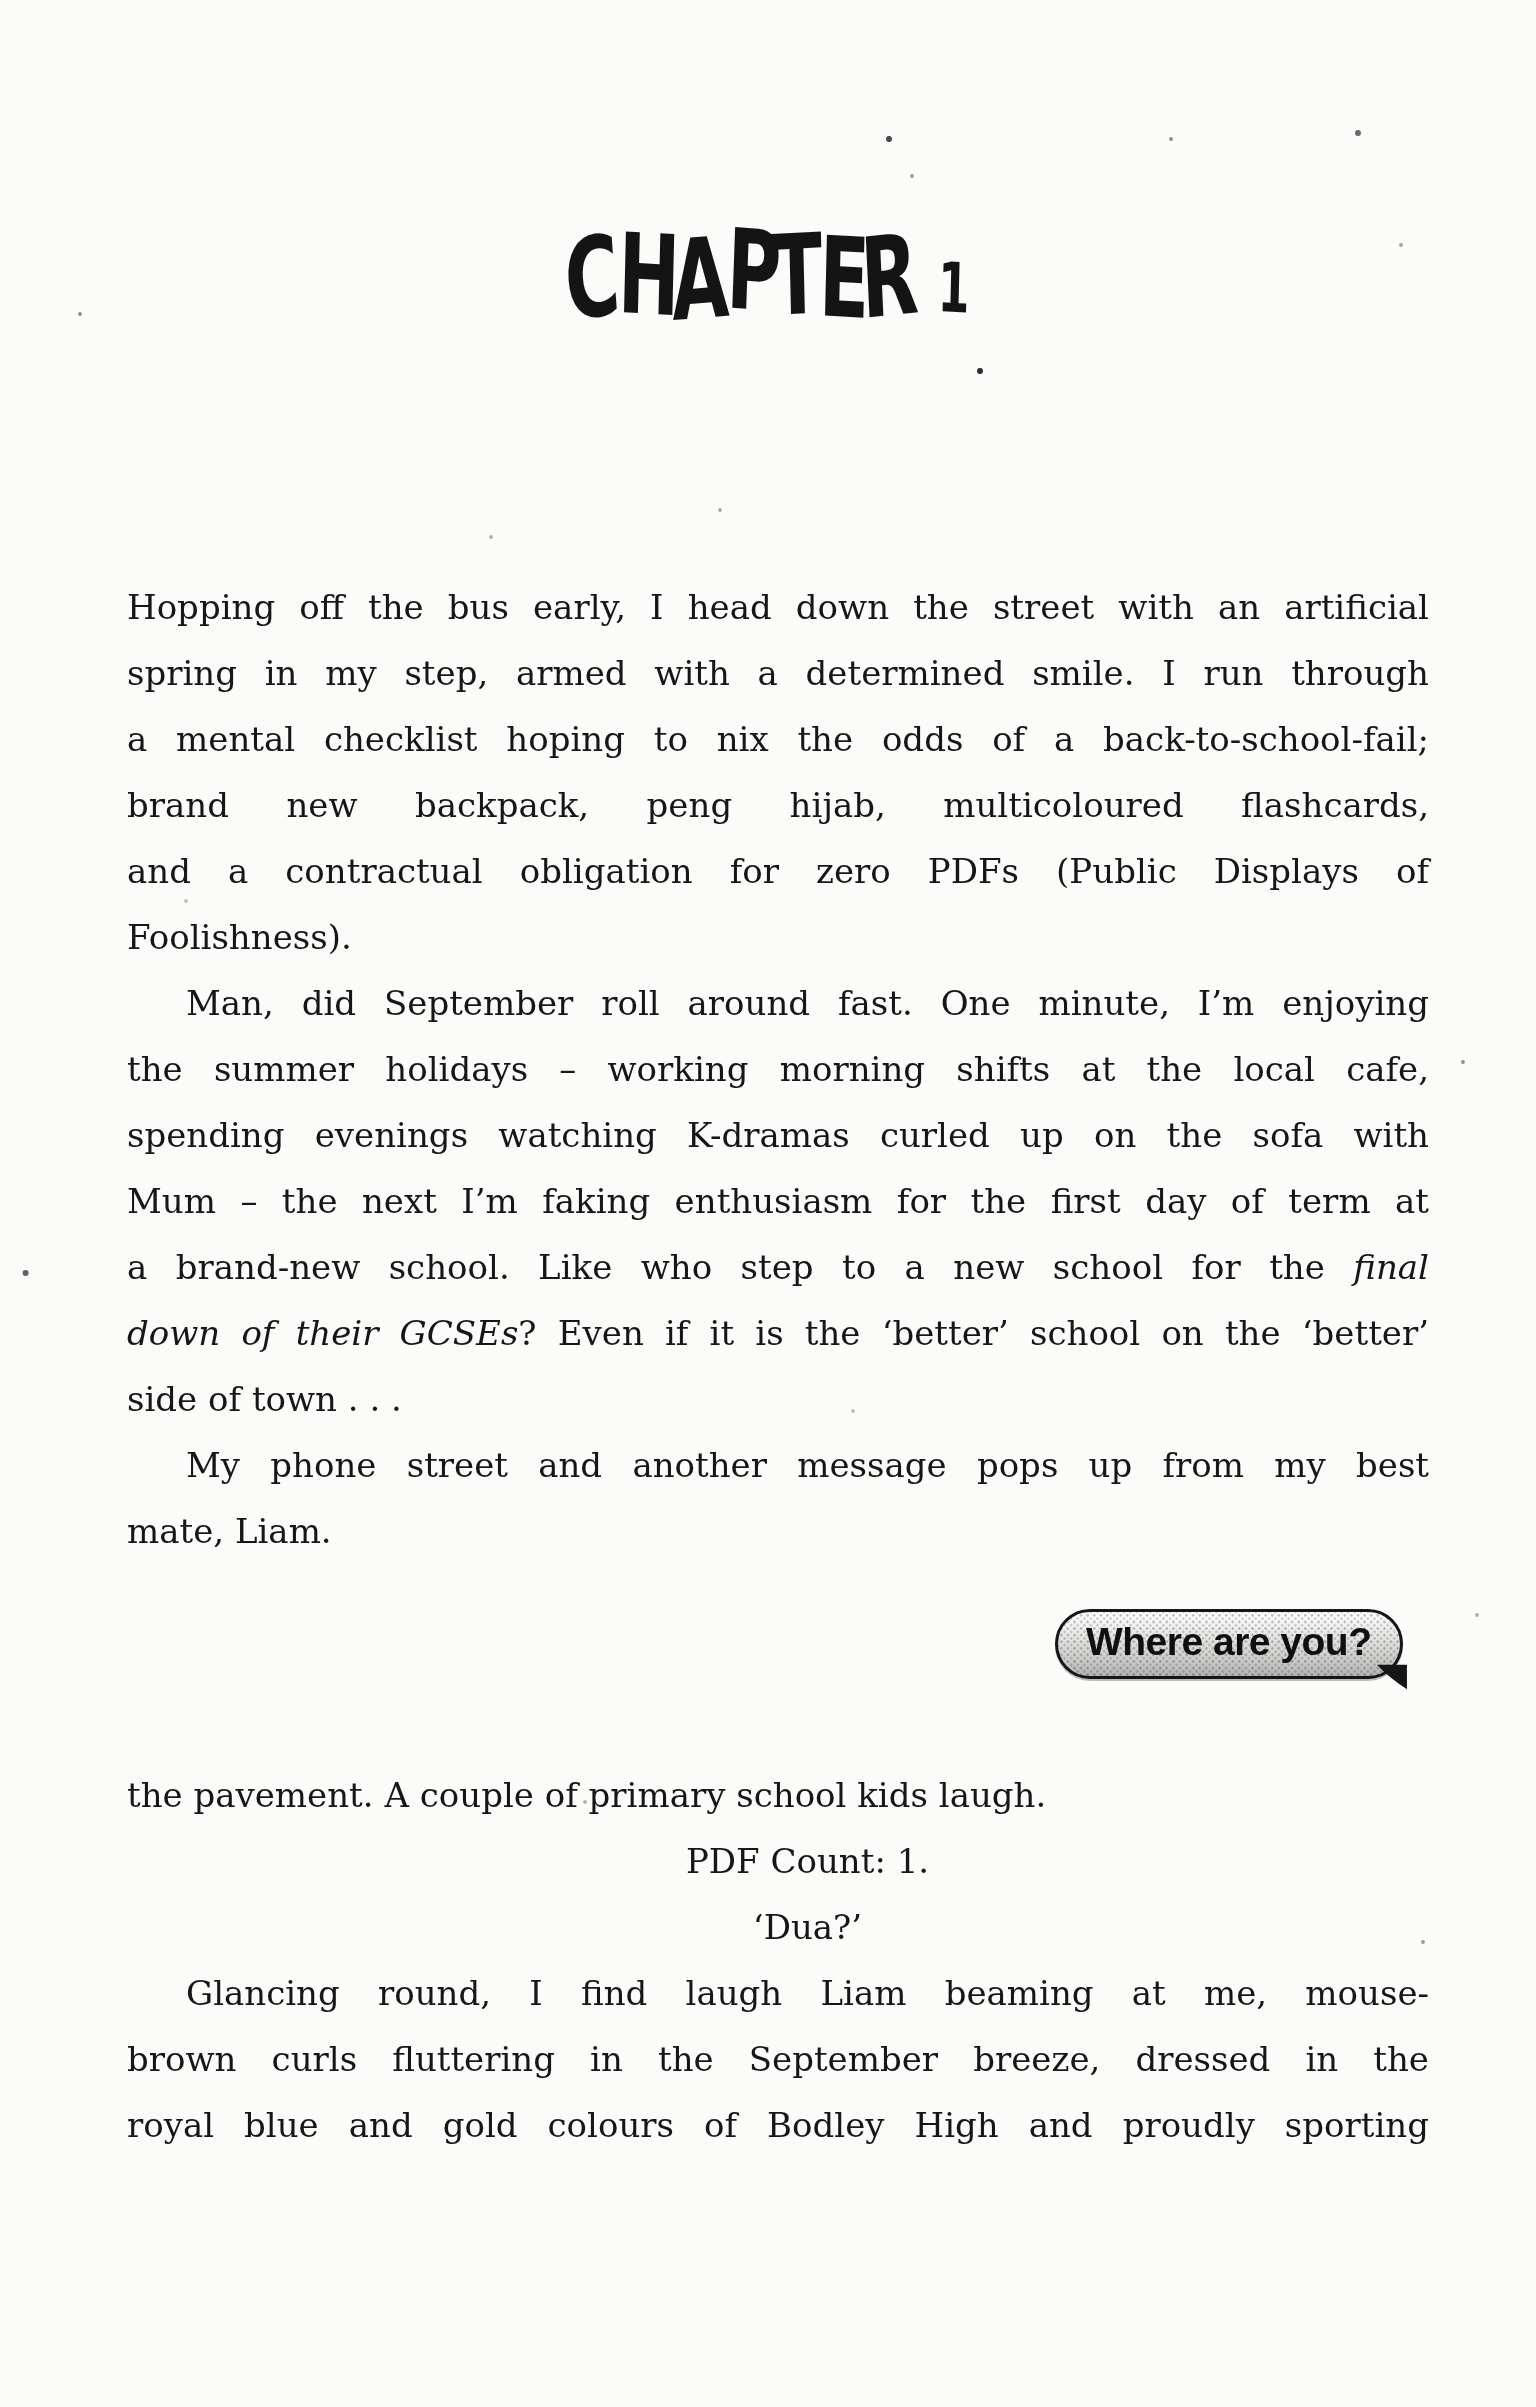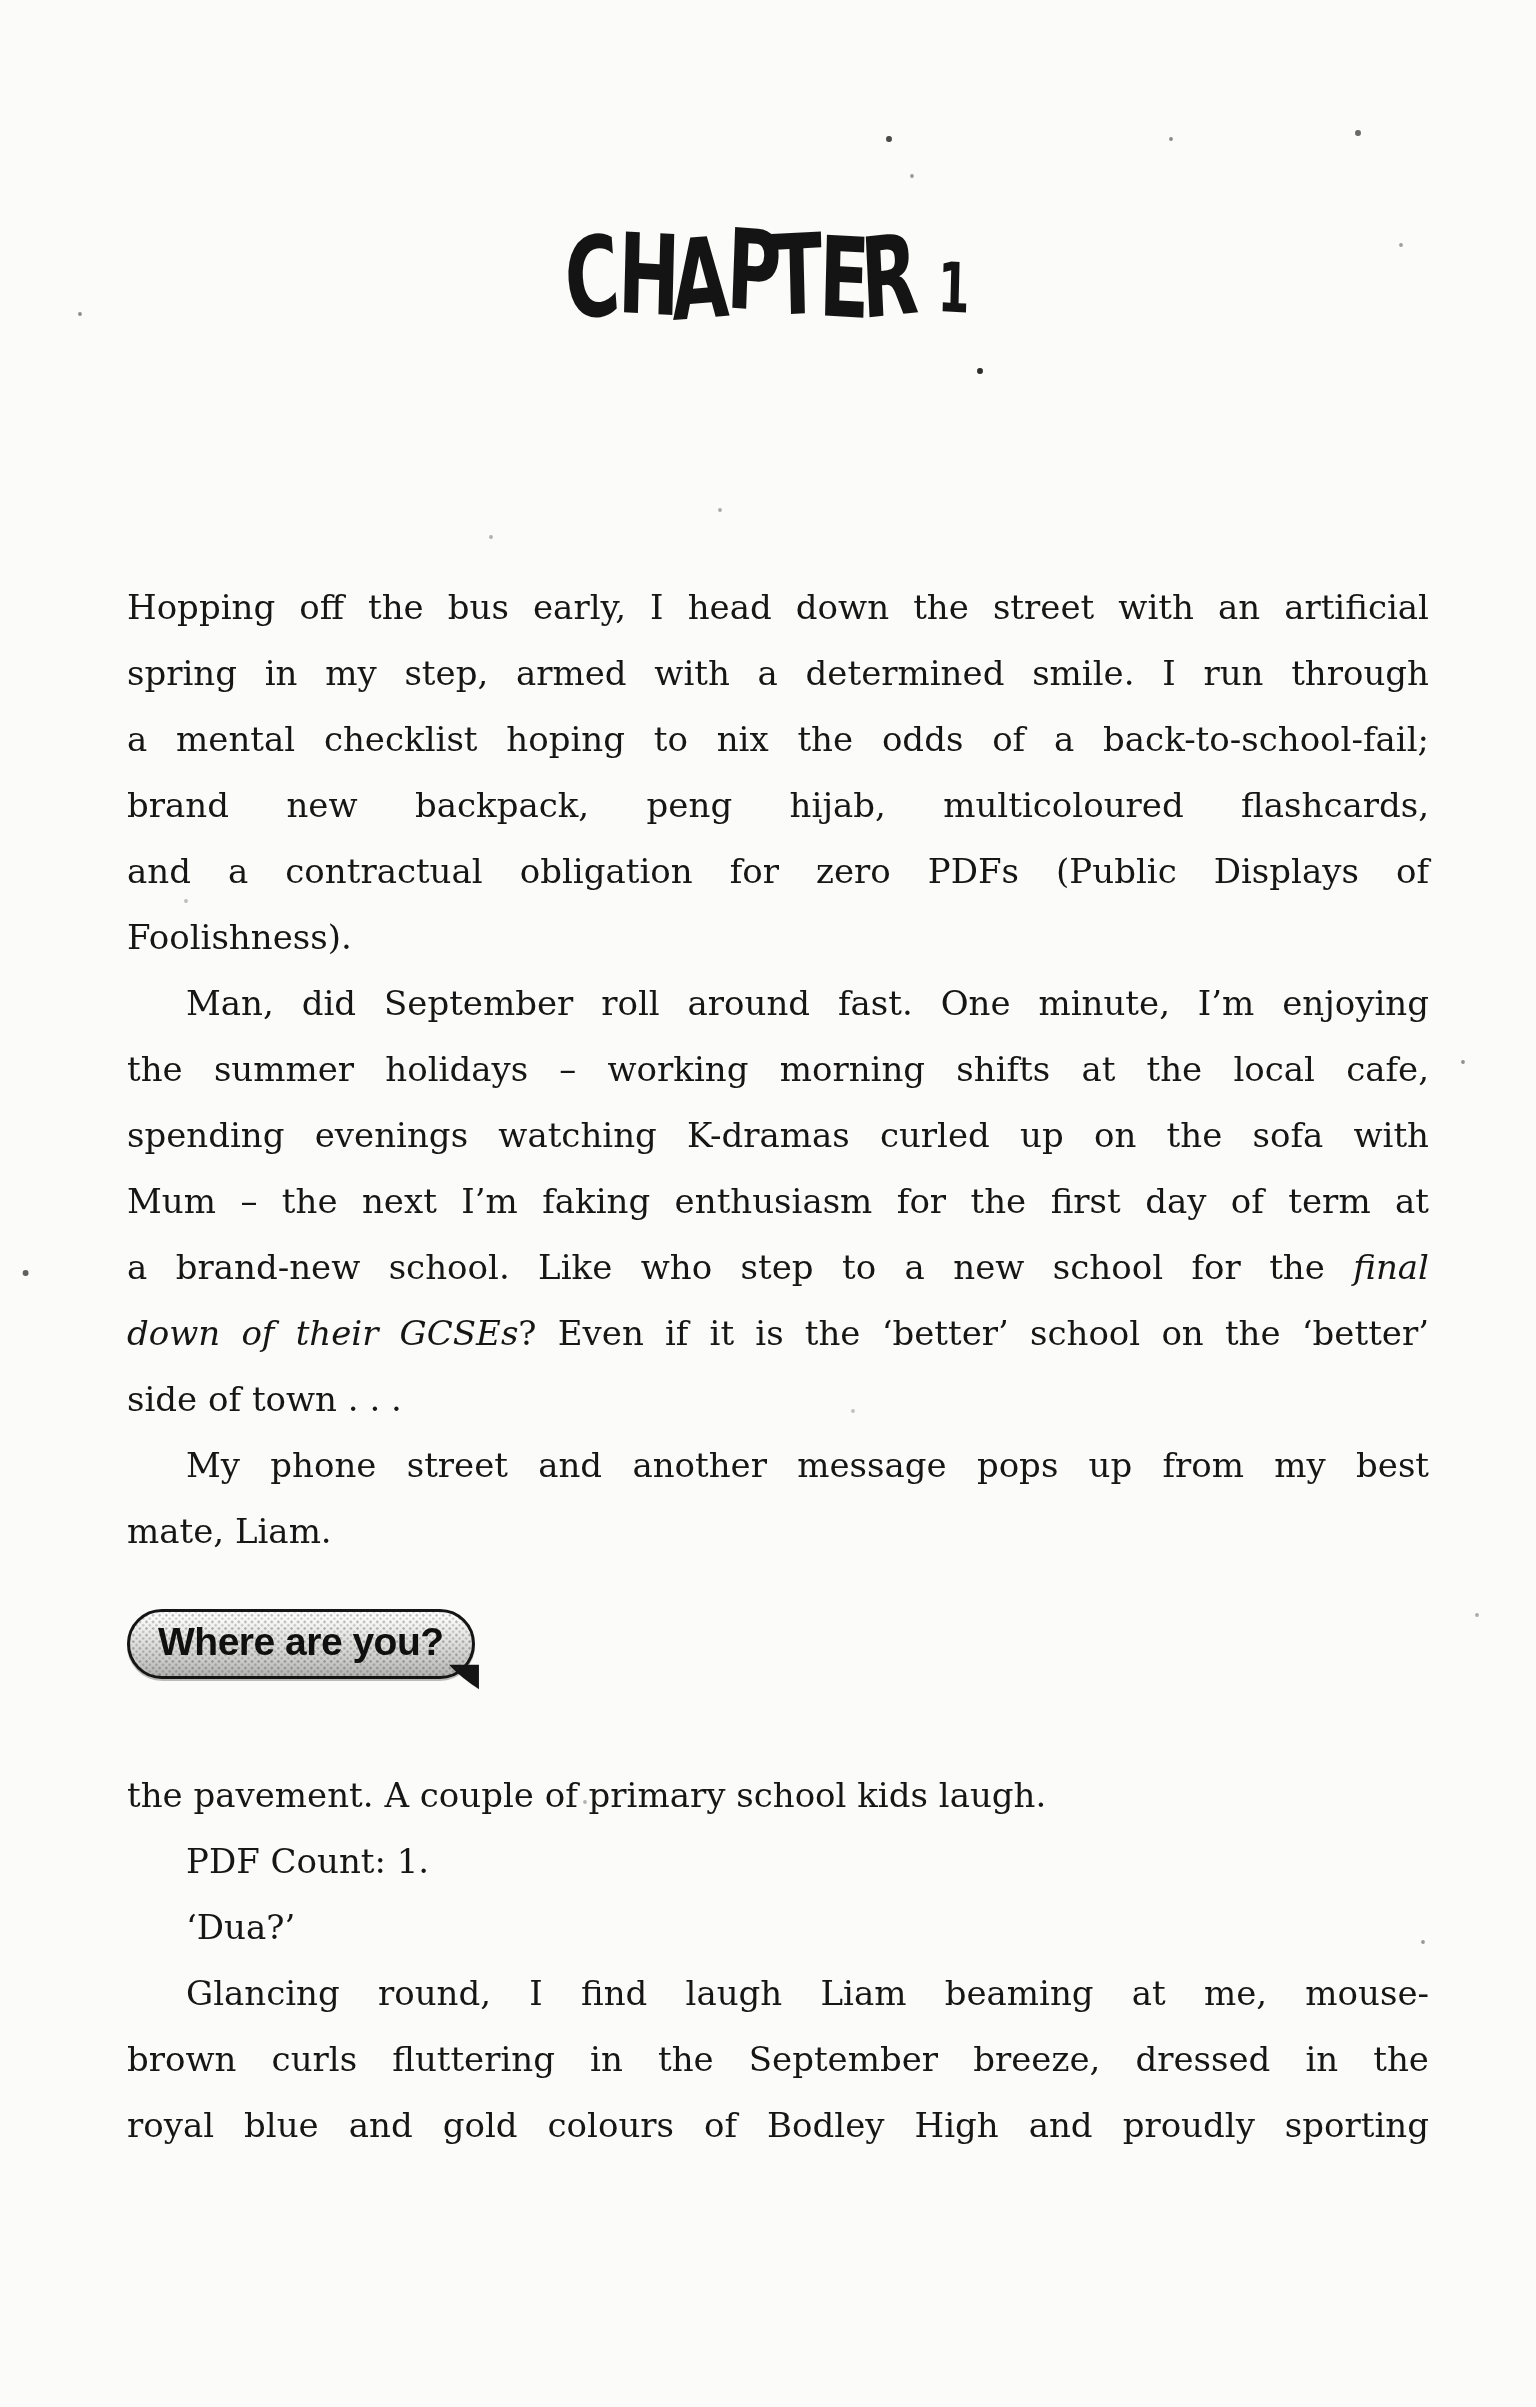--- a/index.html
+++ b/index.html
@@ -48,26 +48,27 @@
     line-height:66px;
     font-size:34px;
     text-align:left;
     white-space:normal;
     overflow:visible;
   }
   .line.just{
     text-align:justify;
     text-align-last:justify;
   }
-  .line.indent{text-indent:59px;}
+  .line.indent{text-indent:59px;text-align:center;}
   .it{font-style:italic;}
 
   
   .bubble-row{
     display:flex;
+    justify-content:flex-end;
     padding-right:26.5px;
     margin:45px 0 83px 0;
   }
   .bubble{
     position:relative;
     display:inline-block;
     border:3.8px solid #151515;
     border-radius:40px;
     padding:8.5px 28px 12.3px 28px;
     background-color:#ececea;

